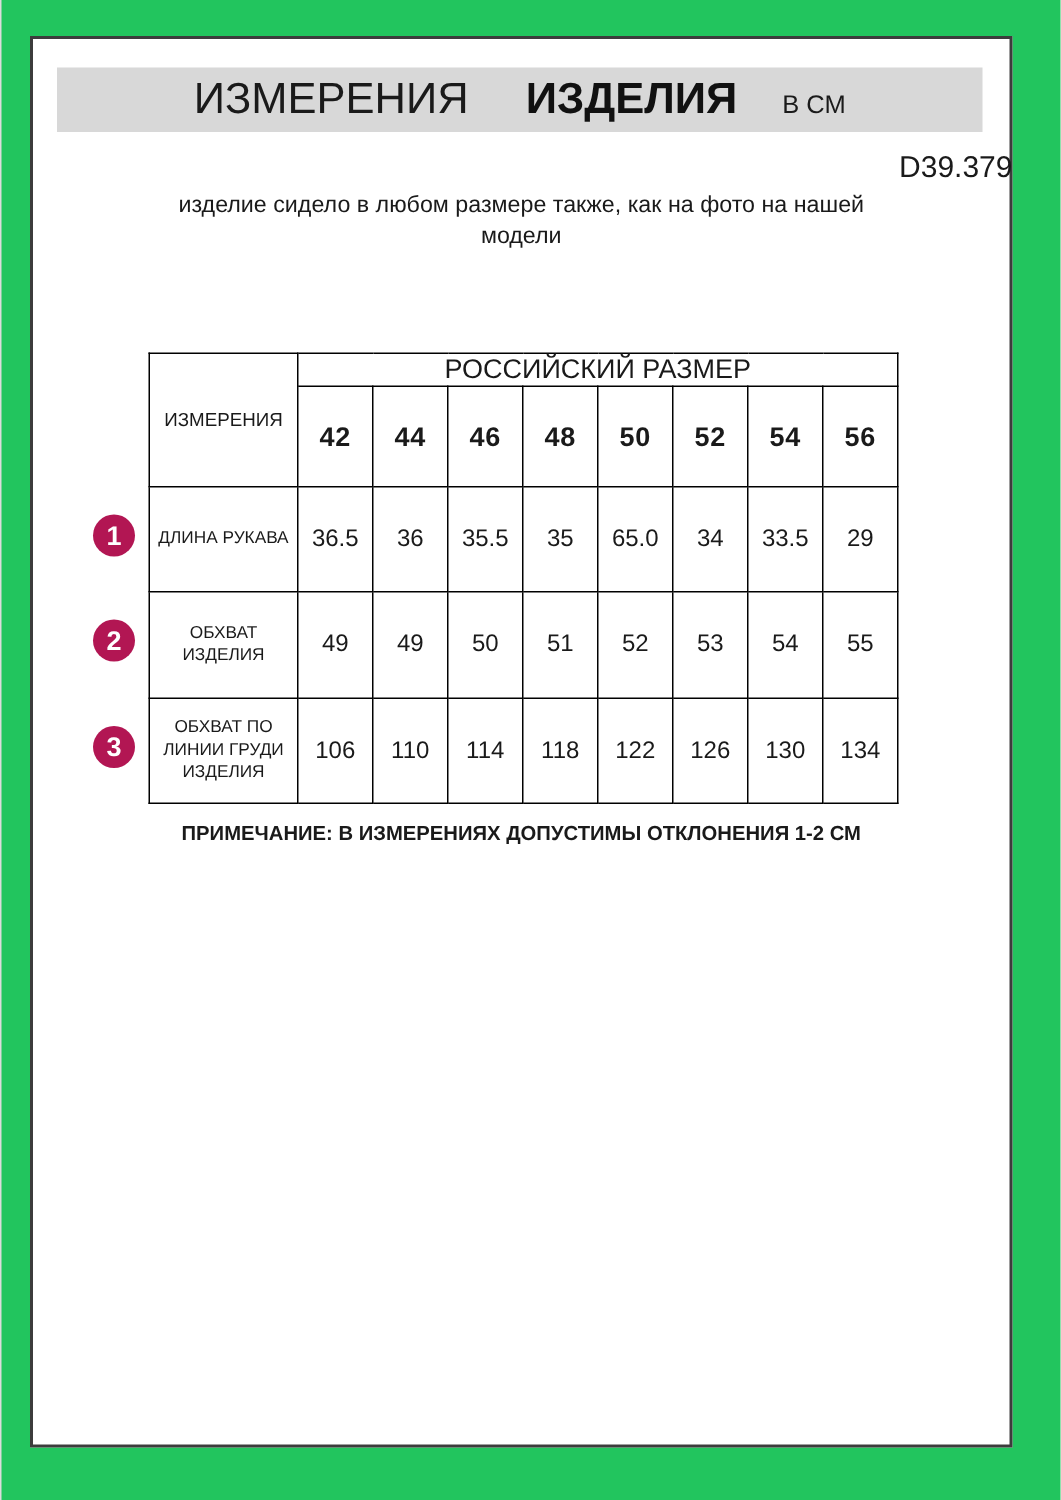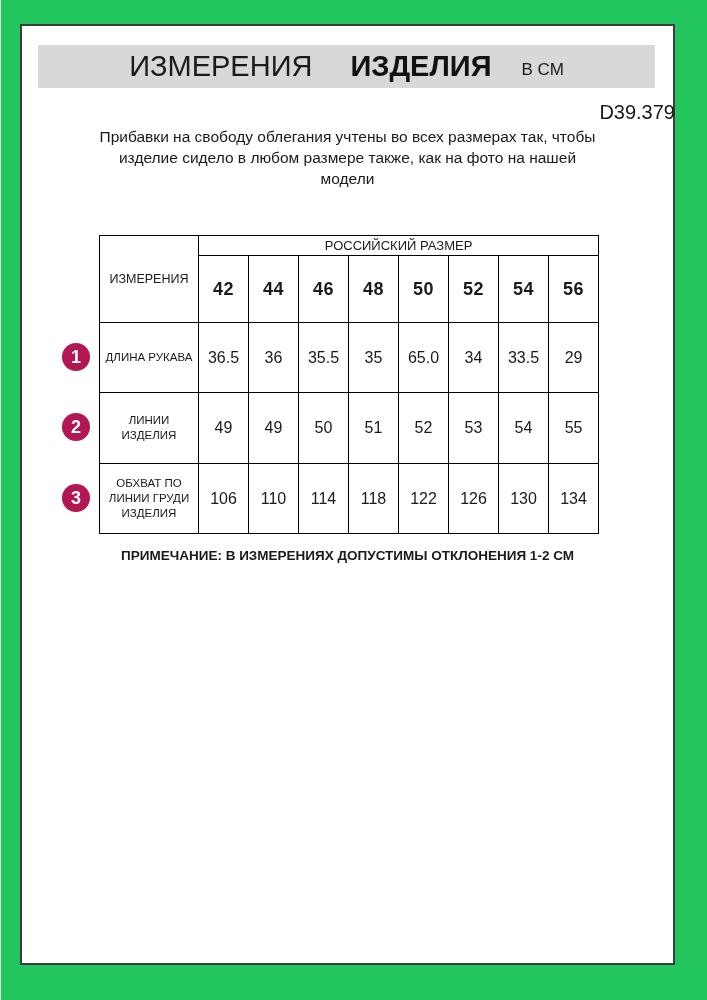--- a/index.html
+++ b/index.html
@@ -93,21 +93,21 @@
   tr.group-row    { height: 20px; }
   tr.sizes-row    { height: 67px; }
   tr.data-row-1   { height: 70px; }
   tr.data-row-2   { height: 71px; }
   tr.data-row-3   { height: 70px; }
   th.measure-head {
     font-size: 12.5px;
     font-weight: normal;
   }
   th.group-head {
-    font-size: 13px;
+    font-size: 18px;
     font-weight: normal;
   }
   th.size-head {
     font-size: 18px;
     font-weight: bold;
     letter-spacing: 0.5px;
   }
   td.row-label {
     font-size: 11.5px;
     line-height: 15px;
@@ -151,21 +151,20 @@
 
   <div class="banner" style="background: rgb(216, 216, 216);">
     <span class="t-regular">ИЗМЕРЕНИЯ</span>
     <span class="t-bold">ИЗДЕЛИЯ</span>
     <span class="t-unit">В СМ</span>
   </div>
 
   <div class="article-code">D39.379</div>
 
   <div class="subtitle">
-    <div>Прибавки на свободу облегания учтены во всех размерах так, чтобы</div>
     <div>изделие сидело в любом размере также, как на фото на нашей</div>
     <div>модели</div>
   </div>
 
   <table class="size-table">
     <colgroup>
       <col class="c-label">
       <col class="c-size">
         <col class="c-size">
         <col class="c-size">
@@ -202,21 +201,21 @@
         <td class="value-cell">36</td>
         <td class="value-cell">35.5</td>
         <td class="value-cell">35</td>
         <td class="value-cell">65.0</td>
         <td class="value-cell">34</td>
         <td class="value-cell">33.5</td>
         <td class="value-cell">29</td>
       </tr>
       <tr class="data-row-2">
         <td class="row-label">
-          <div>ЛИНИИ</div>
+          <div>ОБХВАТ</div>
           <div>ИЗДЕЛИЯ</div>
           <div></div>
         </td>
         <td class="value-cell">49</td>
         <td class="value-cell">49</td>
         <td class="value-cell">50</td>
         <td class="value-cell">51</td>
         <td class="value-cell">52</td>
         <td class="value-cell">53</td>
         <td class="value-cell">54</td>

